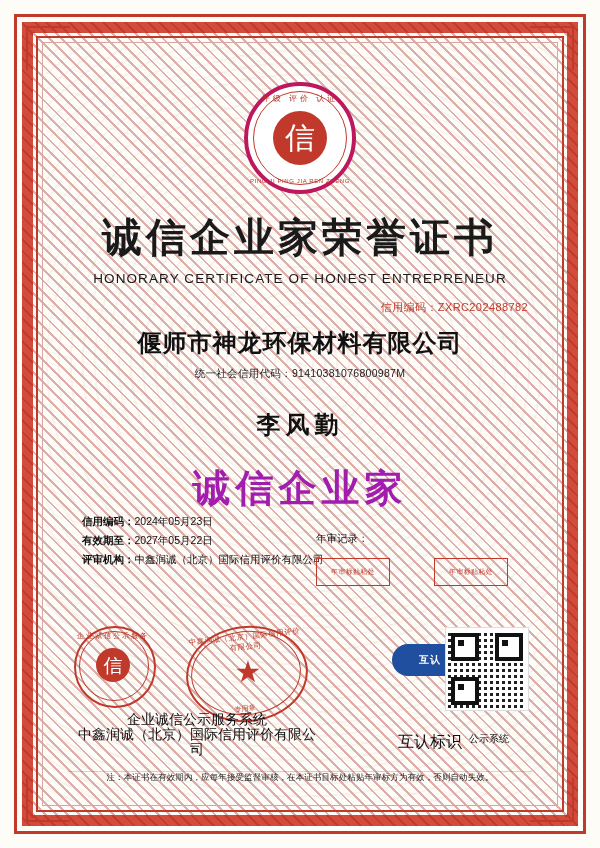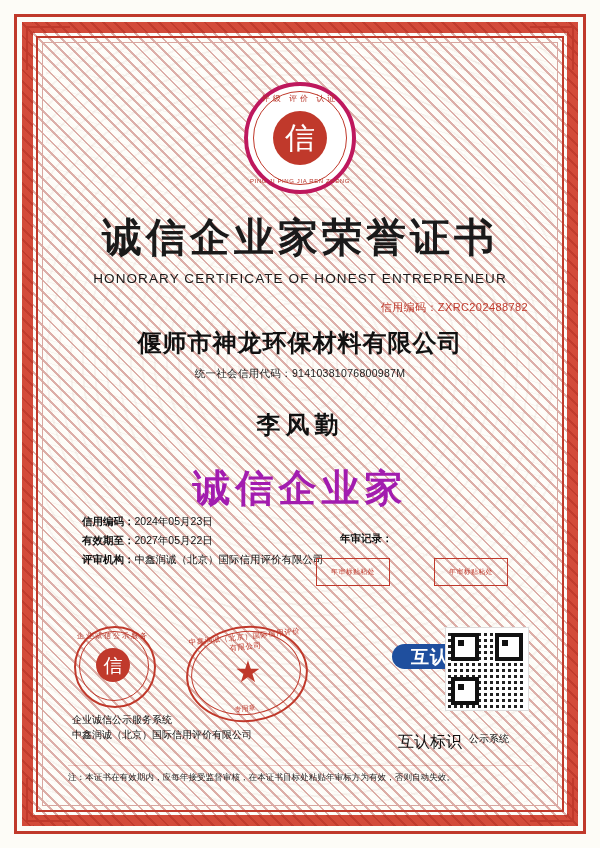--- a/index.html
+++ b/index.html
@@ -221,21 +221,21 @@
   .details .url { font-weight: bold; letter-spacing: .2px; }
 
   
   .annual {
     position: absolute;
     left: 270px;
     top: 486px;
     font-size: 10.5px;
     color: #111;
   }
-  .annual-label { font-weight: bold; margin-left: 24px; }
+  .annual-label { font-weight: normal; }
   .annual-boxes {
     margin-top: 12px;
     display: flex;
     gap: 44px;
   }
   .annual-box {
     width: 72px;
     height: 26px;
     border: 1px solid #c0392b;
     color: #c0392b;
@@ -339,25 +339,25 @@
     color: #c0392b;
     transform: rotate(-6deg);
   }
 
   .mutual {
     position: absolute;
     left: 346px; top: 24px;
     width: 76px; height: 46px;
   }
   .mutual .badge {
-    width: 76px; height: 25px;
+    width: 76px; height: 32px;
     border-radius: 20px;
     background: #1f4f9e;
     color: #fff;
-    font-size: 18px;
+    font-size: 10px;
     font-weight: bold;
     letter-spacing: 1px;
     display: flex;
     align-items: center;
     justify-content: center;
     font-family: "DejaVu Sans", sans-serif;
   }
 
   .qr {
     position: absolute;
@@ -391,23 +391,23 @@
     left: 0; right: 0;
     top: 92px;
     font-size: 9.5px;
     color: #111;
     text-align: center;
   }
   .cap-a {
     position: absolute;
     left: 26px;
     width: 250px;
-    text-align: left;
+    text-align: center;
     line-height: 15px;
-    font-size: 10px;
+    font-size: 14px;
   }
   .cap-mutual {
     position: absolute;
     left: 336px;
     width: 96px;
     text-align: center;
     font-size: 16px;
     top: 20px;
   }
   .cap-qr {
@@ -419,23 +419,23 @@
     top: 20px;
   }
 
   .footnote {
     position: absolute;
     left: 22px;
     right: 22px;
     bottom: 18px;
     font-size: 8.5px;
     color: #222;
+    text-align: center;
     letter-spacing: .1px;
     border-top: 1px solid rgba(192,57,43,.25);
-    padding-top: 6px;
   }
 </style>
 </head>
 <body>
 
 <div class="page">
 
   <div class="frame-outer"></div>
   <div class="frame-pattern"></div>
   <div class="frame-inner"></div>

